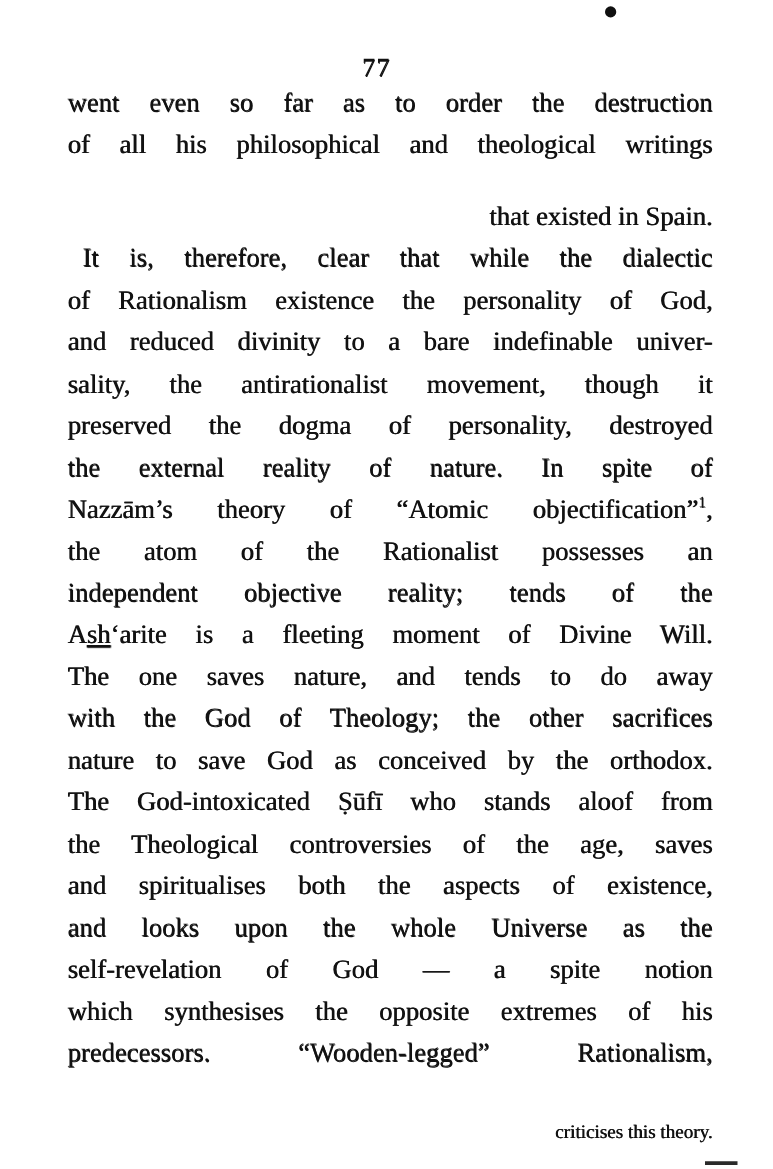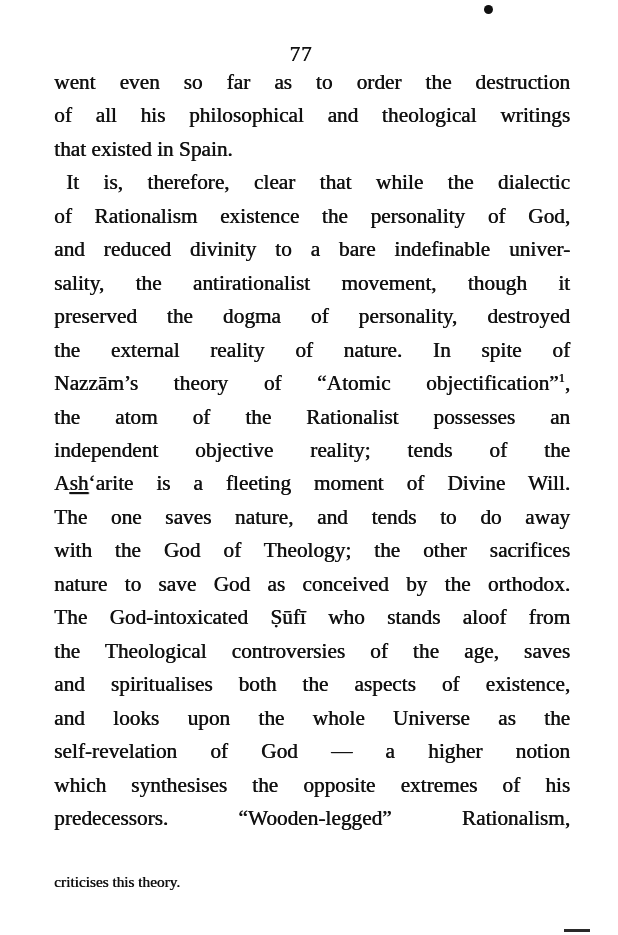--- a/index.html
+++ b/index.html
@@ -27,21 +27,21 @@
     font-size: 21px; letter-spacing: 1px;
     transform: translateX(-8px);
   }
   .body-text {
     position: absolute; left: 54px; top: 66px; width: 516px;
   }
   .line {
     font-size: 21.3px; line-height: 33.45px;
     text-align: justify; text-align-last: justify;
   }
-  .line.no-just { text-align: left; text-align-last: auto; }
+  .line.no-just { text-align: right; text-align-last: auto; margin-top: 24px; }
   .line.indent { text-indent: 12px; }
   sup { font-size: 0.58em; vertical-align: super; line-height: 0; }
   .u { text-decoration: underline; text-underline-offset: 2px; }
   .footnote {
     position: absolute; left: 54px; top: 869px; width: 516px;
   }
   .footnote .line { font-size: 15.3px; line-height: 25.5px; }
   .corner-dash {
     position: absolute; left: 564px; top: 929px;
     width: 26px; height: 2.5px; background: #2a2a2a;
@@ -67,21 +67,21 @@
       <div class="line"><span>the atom of the Rationalist possesses an</span></div>
       <div class="line"><span>independent objective reality; tends of the</span></div>
       <div class="line"><span>A</span><span class="u">sh</span><span>ʻarite is a fleeting moment of Divine Will.</span></div>
       <div class="line"><span>The one saves nature, and tends to do away</span></div>
       <div class="line"><span>with the God of Theology; the other sacrifices</span></div>
       <div class="line"><span>nature to save God as conceived by the orthodox.</span></div>
       <div class="line"><span>The God-intoxicated Ṣūfī who stands aloof from</span></div>
       <div class="line"><span>the Theological controversies of the age, saves</span></div>
       <div class="line"><span>and spiritualises both the aspects of existence,</span></div>
       <div class="line"><span>and looks upon the whole Universe as the</span></div>
-      <div class="line"><span>self-revelation of God — a higher notion</span></div>
+      <div class="line"><span>self-revelation of God — a spite notion</span></div>
       <div class="line"><span>which synthesises the opposite extremes of his</span></div>
       <div class="line"><span>predecessors.  “Wooden-legged” Rationalism,</span></div>
     </div>
   <div class="footnote" id="footnote">
       <div class="line no-just"><span>criticises this theory.</span></div>
     </div>
   <div class="corner-dash"></div>
 </div>
 
 </body></html>

